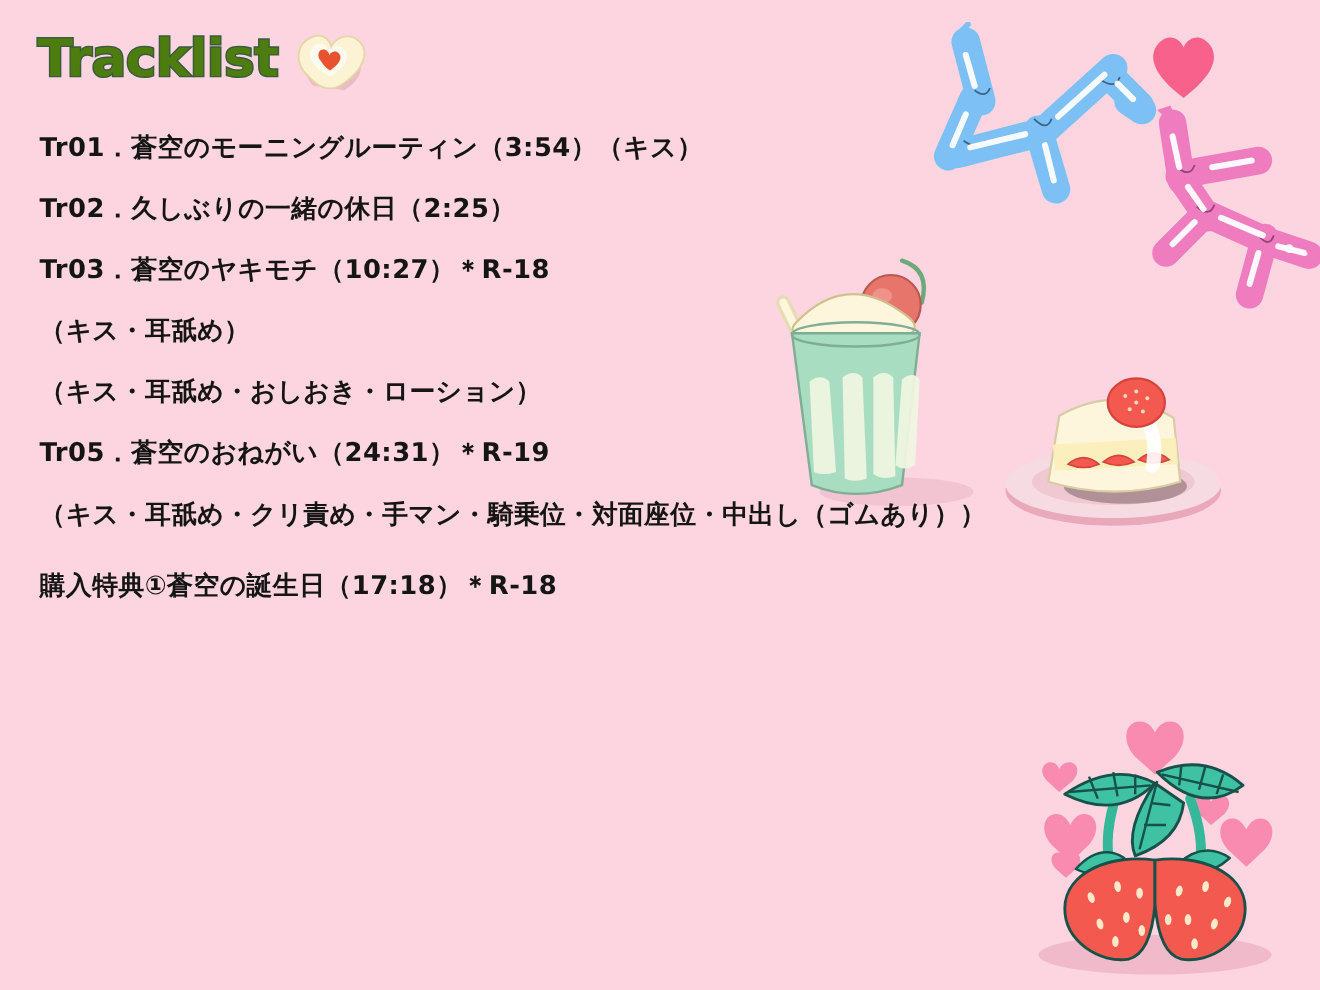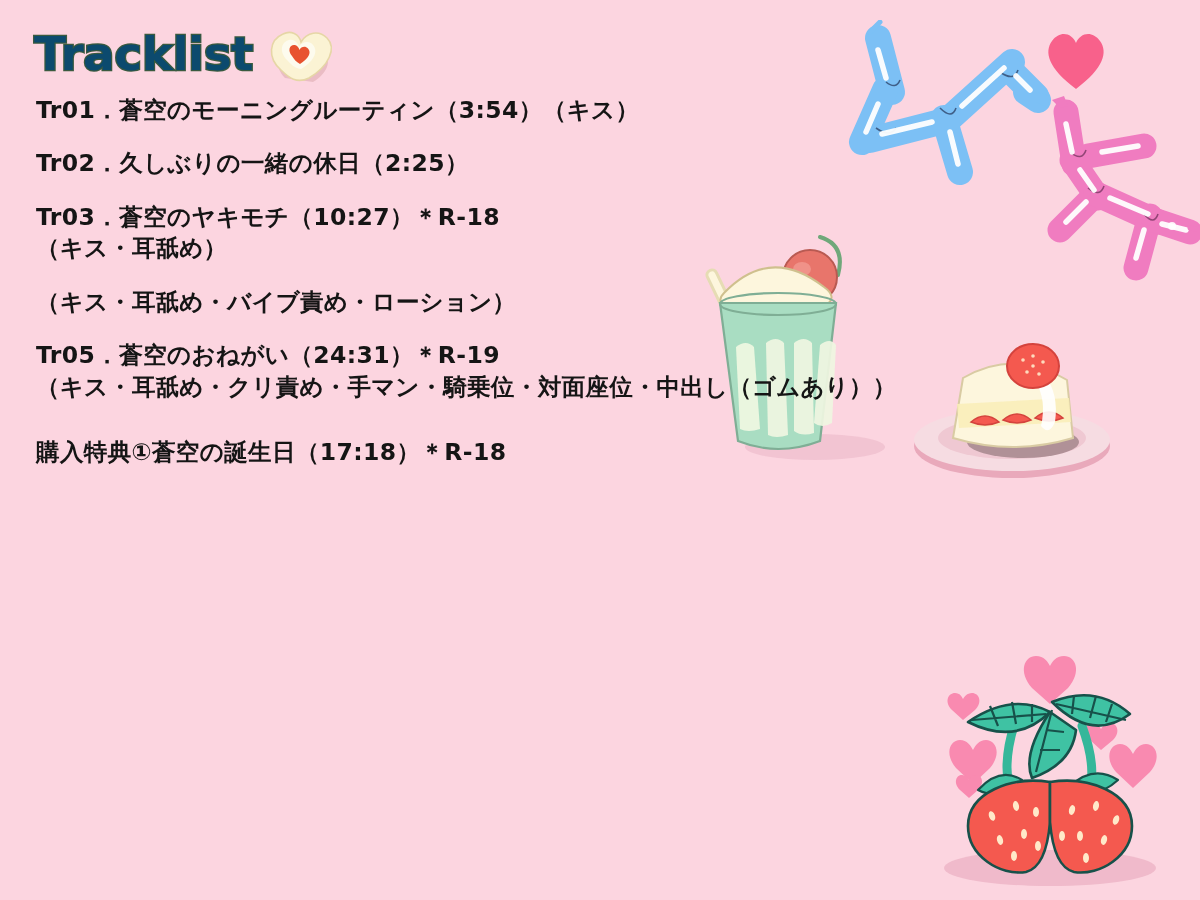--- a/index.html
+++ b/index.html
@@ -7,34 +7,35 @@
     width:1200px;height:900px;overflow:hidden;
     background:#fcd5e0;
     font-family:"Liberation Sans","DejaVu Sans",sans-serif;
     position:relative;
   }
   #page{position:absolute;inset:0;}
 
   
   .title-row{position:absolute;left:34px;top:18px;display:flex;align-items:center;gap:6px;}
   .title-text{
-    font-size:47px;font-weight:bold;color:#0c4a6e;
+    font-size:47px;font-weight:bold;color:#4d7c0f;
     letter-spacing:-0.5px;line-height:1;
     -webkit-text-stroke:2.5px #3a5a3f;
     paint-order:stroke fill;
     font-family:"DejaVu Sans","Liberation Sans",sans-serif;
   }
 
   
   .tracklist{position:absolute;left:36px;top:95px;width:860px;}
   .track{margin-bottom:22px;}
   .track .ln{
     color:#151515;font-weight:bold;font-size:23.5px;line-height:1.34;
     letter-spacing:0.4px;white-space:nowrap;
     font-family:"DejaVu Sans","Liberation Sans",sans-serif;
+    margin-top:24px;
   }
   .track .ln.sub{letter-spacing:0.2px;}
   .gap-lg{margin-bottom:34px;}
 
   
   .art{position:absolute;pointer-events:none;}
 </style>
 </head>
 <body>
 
@@ -210,21 +211,21 @@
     <div class="track">
       <div class="ln">Tr02．久しぶりの一緒の休日（2:25）</div>
     </div>
 
     <div class="track">
       <div class="ln">Tr03．蒼空のヤキモチ（10:27）＊R-18</div>
       <div class="ln sub">（キス・耳舐め）</div>
     </div>
 
     <div class="track">
-      <div class="ln sub">（キス・耳舐め・バイブ責め・ローション）</div>
+      <div class="ln sub">（キス・耳舐め・おしおき・ローション）</div>
     </div>
 
     <div class="track gap-lg">
       <div class="ln">Tr05．蒼空のおねがい（24:31）＊R-19</div>
       <div class="ln sub">（キス・耳舐め・クリ責め・手マン・騎乗位・対面座位・中出し（ゴムあり））</div>
     </div>
 
 
     <div class="track gap-lg">
       <div class="ln">購入特典①蒼空の誕生日（17:18）＊R-18</div>

